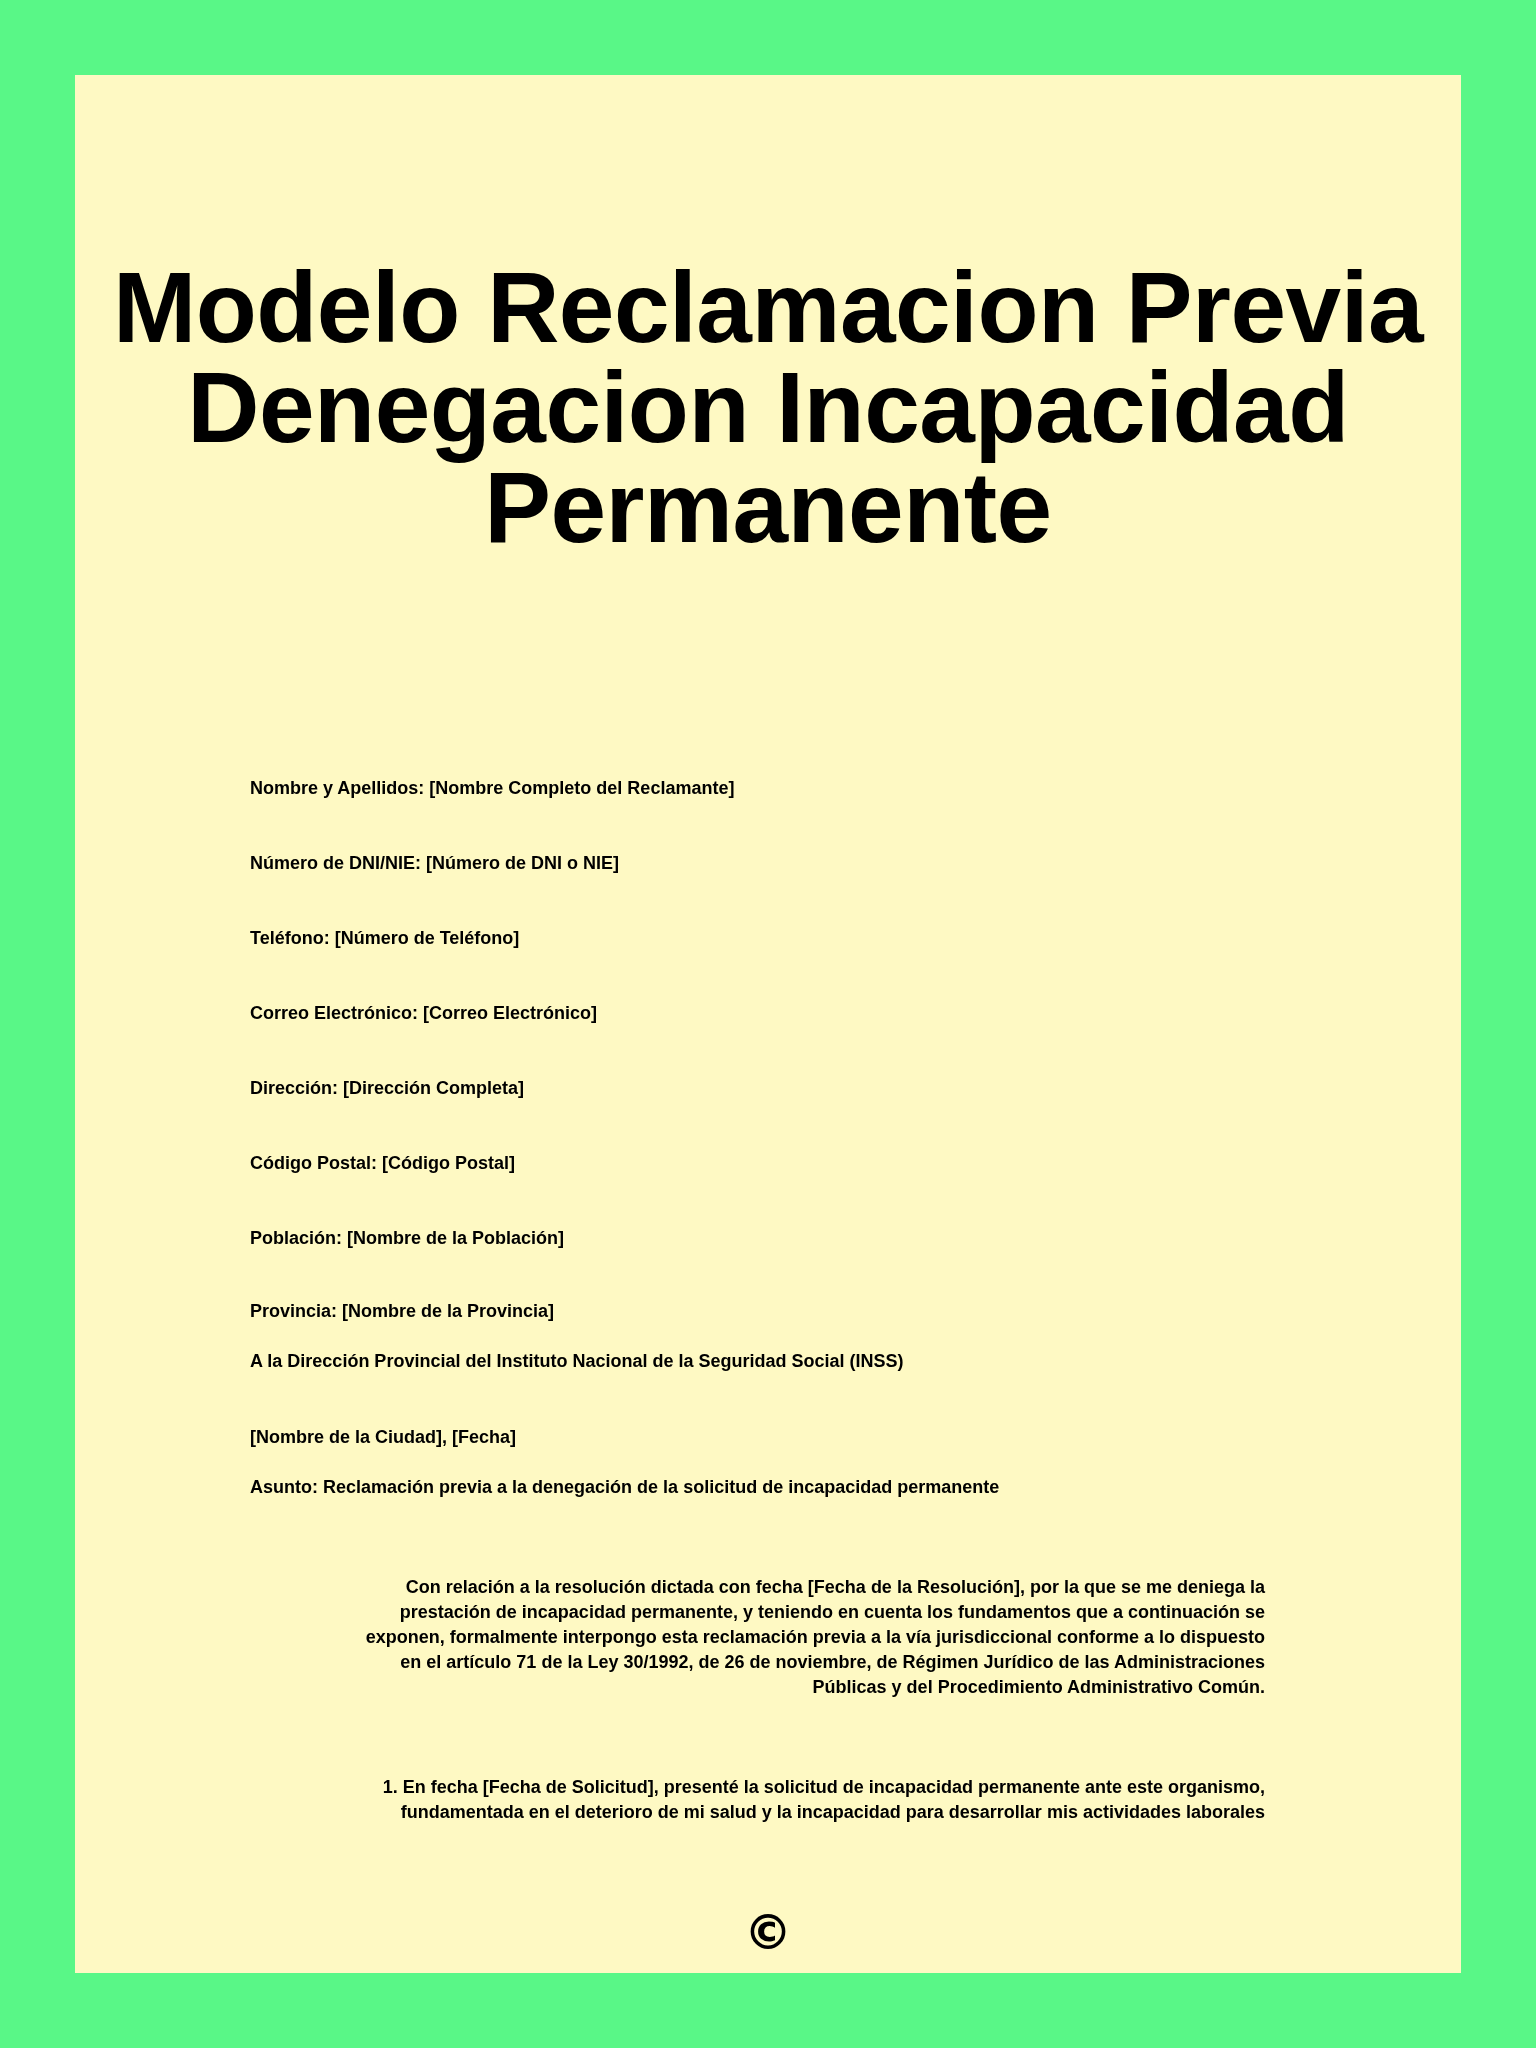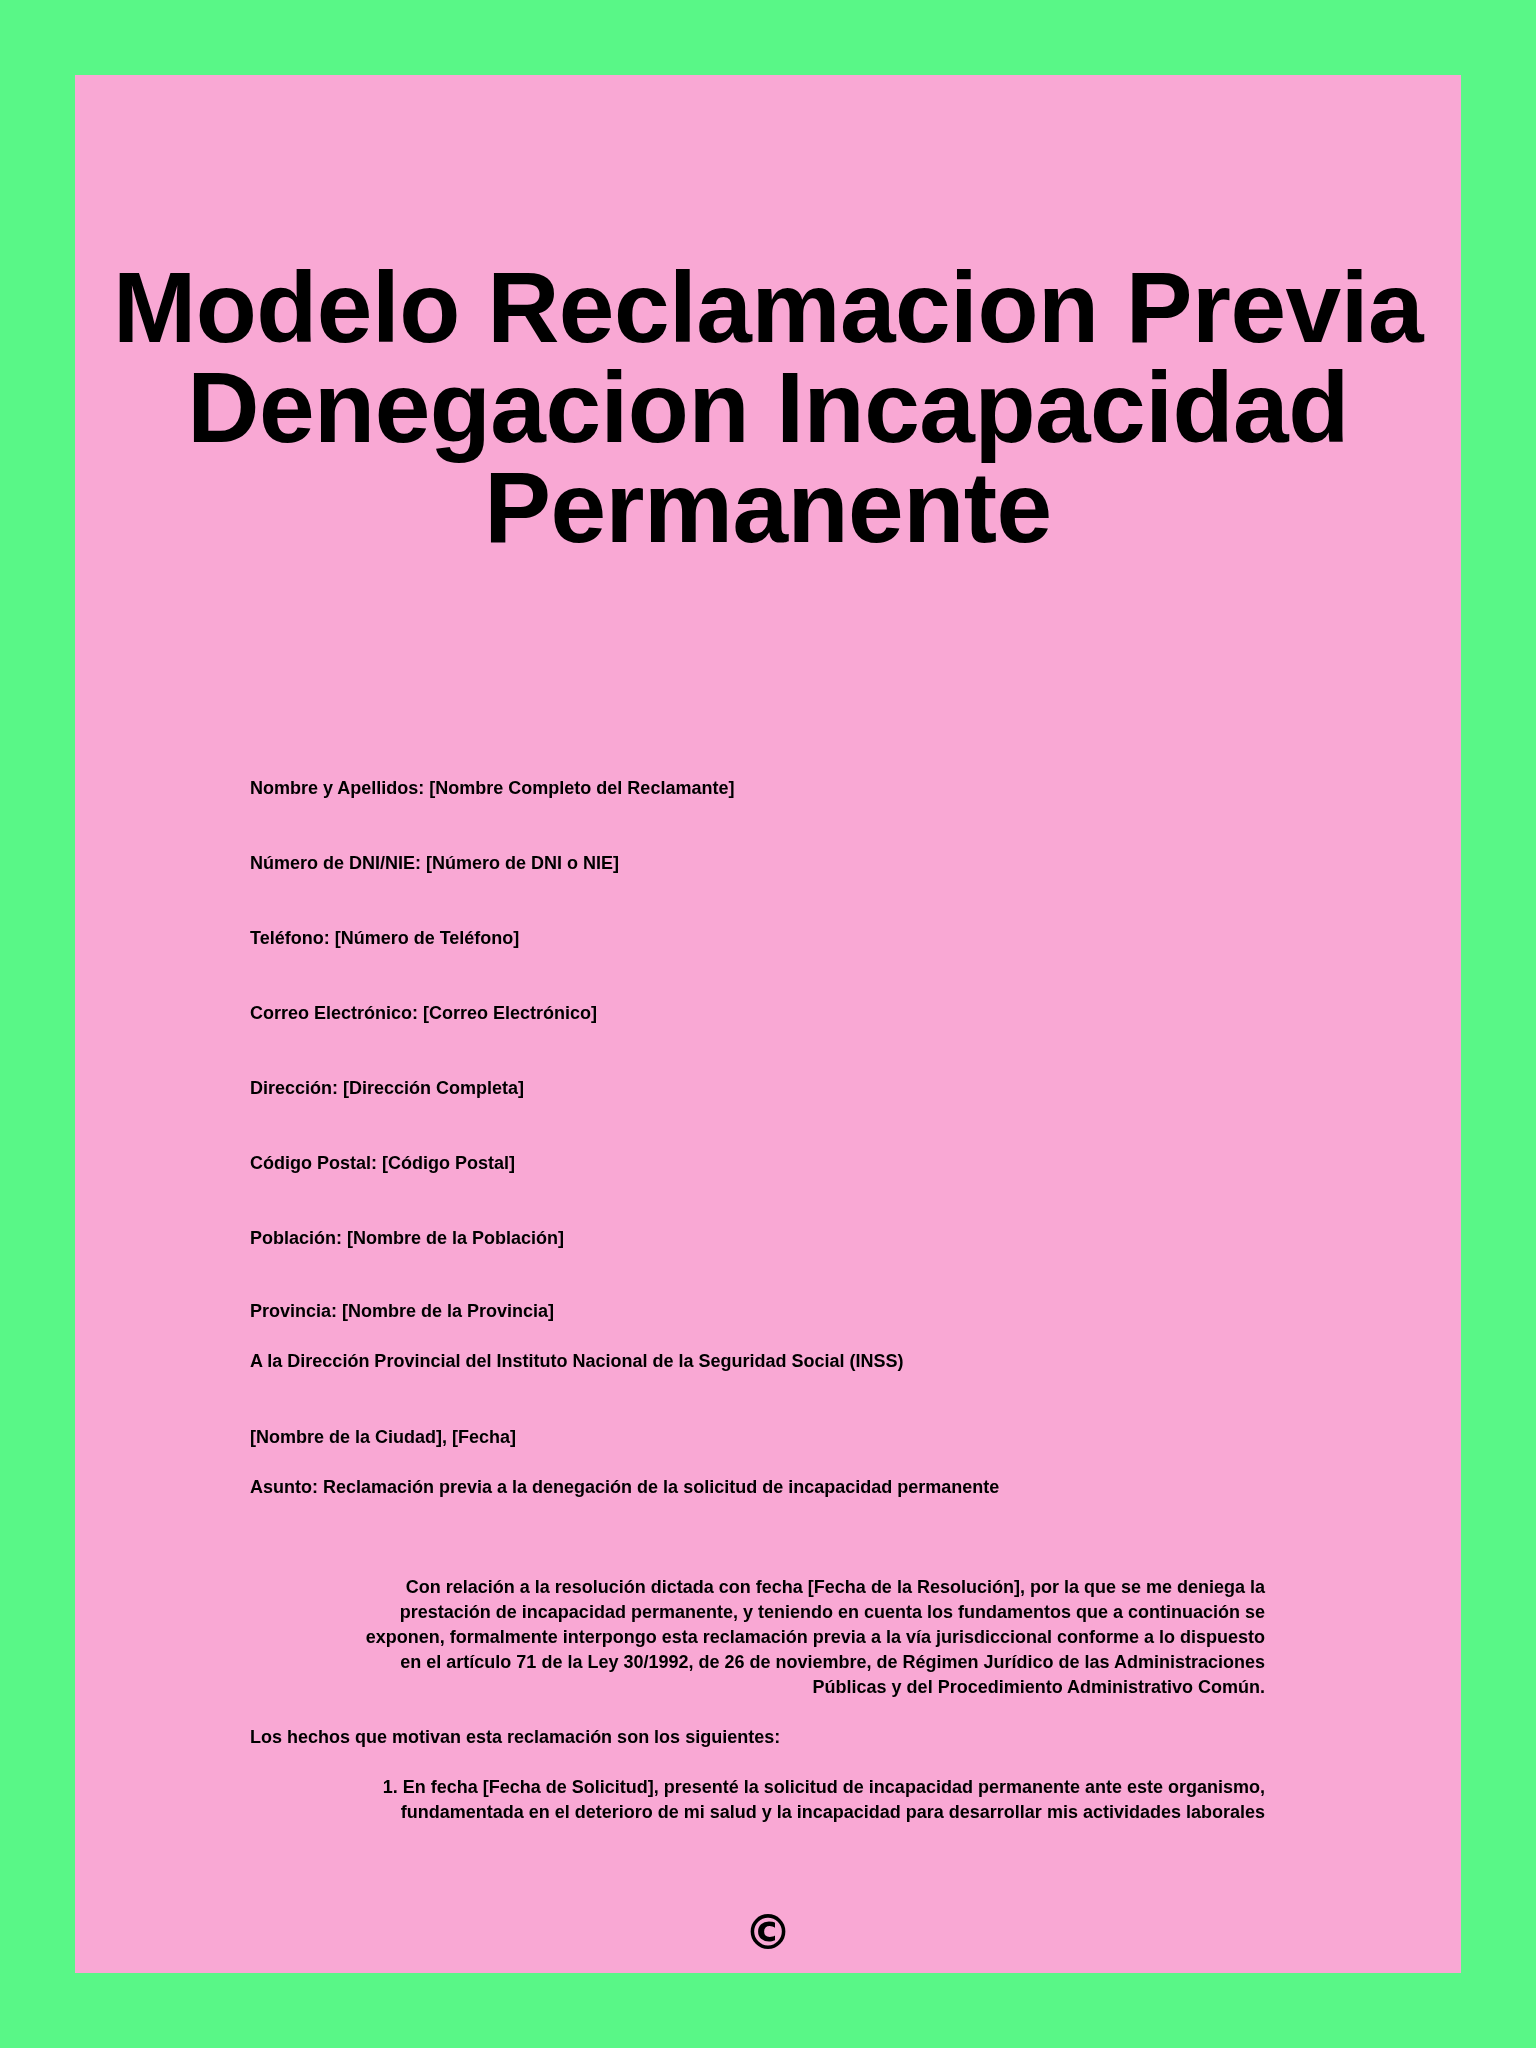--- a/index.html
+++ b/index.html
@@ -14,21 +14,21 @@
       overflow: hidden;
       font-family: "Liberation Sans", sans-serif;
       color: #000000;
     }
     .page {
       position: absolute;
       left: 75px;
       top: 75px;
       width: 1386px;
       height: 1898px;
-      background: #f9a8d4;
+      background: #fef9c3;
     }
     .doc-title {
       position: absolute;
       left: 0;
       top: 182px;
       width: 1386px;
       margin: 0;
       text-align: center;
       font-weight: bold;
       font-size: 100px;
@@ -102,21 +102,20 @@
   <p class="line" style="top:1400px">Asunto: Reclamación previa a la denegación de la solicitud de incapacidad permanente</p>
 
   <div class="para" style="top:1500px">
     <span>Con relación a la resolución dictada con fecha [Fecha de la Resolución], por la que se me deniega la</span>
     <span>prestación de incapacidad permanente, y teniendo en cuenta los fundamentos que a continuación se</span>
     <span>exponen, formalmente interpongo esta reclamación previa a la vía jurisdiccional conforme a lo dispuesto</span>
     <span>en el artículo 71 de la Ley 30/1992, de 26 de noviembre, de Régimen Jurídico de las Administraciones</span>
     <span>Públicas y del Procedimiento Administrativo Común.</span>
   </div>
 
-  <p class="line" style="top:1650px">Los hechos que motivan esta reclamación son los siguientes:</p>
 
   <div class="para" style="top:1700px">
     <span>1. En fecha [Fecha de Solicitud], presenté la solicitud de incapacidad permanente ante este organismo,</span>
     <span>fundamentada en el deterioro de mi salud y la incapacidad para desarrollar mis actividades laborales</span>
   </div>
 
   <div class="copyright">©</div>
 
 </div>
 

